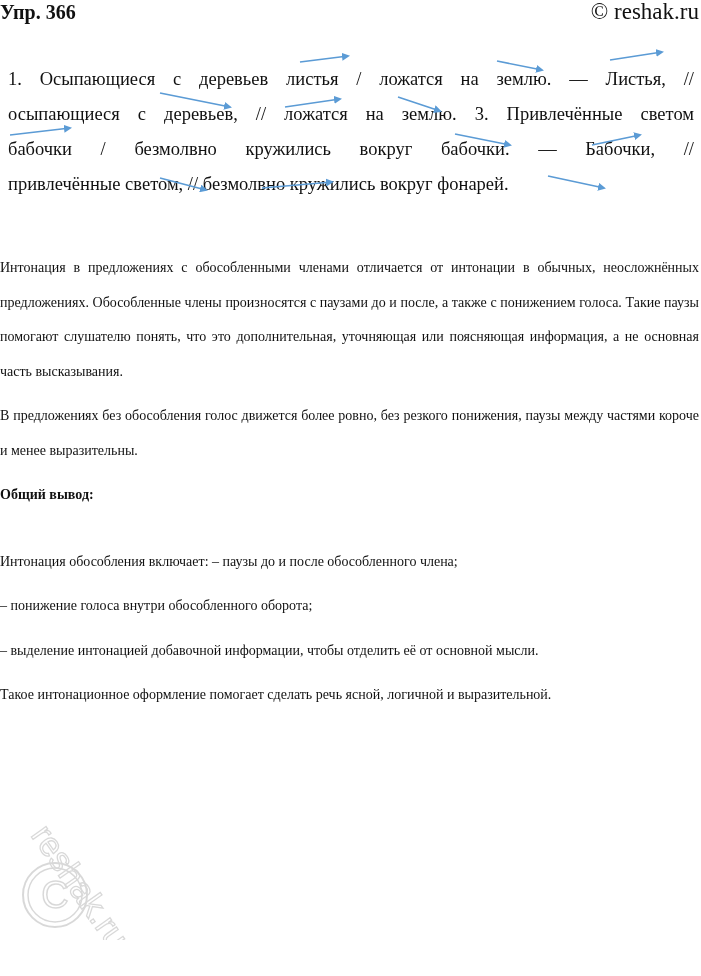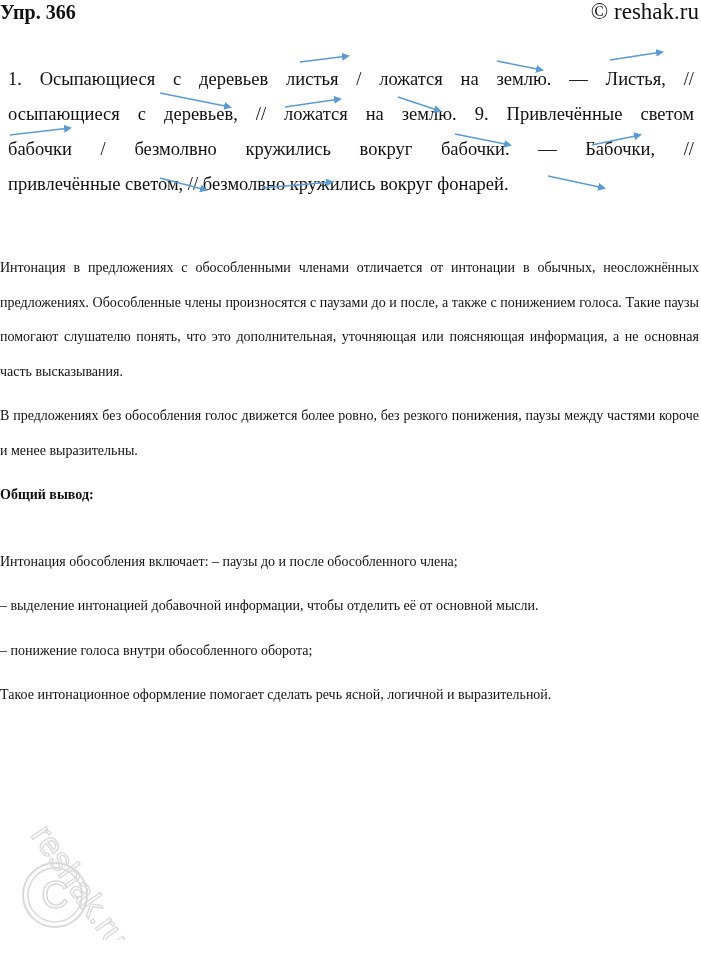--- a/index.html
+++ b/index.html
@@ -36,21 +36,21 @@
   }
 </style>
 </head>
 <body>
 
 <div class="header-title">Упр. 366</div>
 <div class="header-copy">© reshak.ru</div>
 
 <div class="scheme">
   <span class="line">1. Осыпающиеся с деревьев листья / ложатся на землю. — Листья, //</span>
-  <span class="line">осыпающиеся с деревьев, // ложатся на землю. 9. Привлечённые светом</span>
+  <span class="line">осыпающиеся с деревьев, // ложатся на землю. 3. Привлечённые светом</span>
   <span class="line">бабочки / безмолвно кружились вокруг бабочки. — Бабочки, //</span>
   <span class="line last">привлечённые светом, // безмолвно кружились вокруг фонарей.</span>
 </div>
 
 <svg class="arrows" id="arrows" viewBox="0 0 701 240">
   <defs>
     <marker id="ah" markerWidth="8" markerHeight="8" refX="6" refY="4" orient="auto" markerUnits="userSpaceOnUse">
       <path d="M0,0 L8,4 L0,8 Z" fill="#5b9bd5"></path>
     </marker>
   </defs>
@@ -66,22 +66,22 @@
     <line x1="160" y1="178" x2="206" y2="190" stroke="#5b9bd5" stroke-width="1.6" marker-end="url(#ah)"></line>
     <line x1="262" y1="188" x2="332" y2="182" stroke="#5b9bd5" stroke-width="1.6" marker-end="url(#ah)"></line>
     <line x1="548" y1="176" x2="604" y2="188" stroke="#5b9bd5" stroke-width="1.6" marker-end="url(#ah)"></line>
   </svg>
 
 <div class="body-text">
   <p>Интонация в предложениях с обособленными членами отличается от интонации в обычных, неосложнённых предложениях. Обособленные члены произносятся с паузами до и после, а также с понижением голоса. Такие паузы помогают слушателю понять, что это дополнительная, уточняющая или поясняющая информация, а не основная часть высказывания.</p>
   <p>В предложениях без обособления голос движется более ровно, без резкого понижения, паузы между частями короче и менее выразительны.</p>
   <p class="heading">Общий вывод:</p>
   <p>Интонация обособления включает: – паузы до и после обособленного члена;</p>
+  <p>– понижение голоса внутри обособленного оборота;</p>
   <p>– выделение интонацией добавочной информации, чтобы отделить её от основной мысли.</p>
-  <p>– понижение голоса внутри обособленного оборота;</p>
   <p>Такое интонационное оформление помогает сделать речь ясной, логичной и выразительной.</p>
 </div>
 
 <svg class="watermark" viewBox="0 0 150 150">
   <circle cx="45" cy="105" r="32" fill="none" stroke="#777" stroke-width="2"></circle>
   <circle cx="45" cy="105" r="27" fill="none" stroke="#777" stroke-width="1.5"></circle>
   <text id="wm-c" x="45" y="118" text-anchor="middle" font-size="38" fill="none" stroke="#777" stroke-width="1.5" font-family="Liberation Sans, sans-serif">C</text>
   <text id="wm-t" x="0" y="0" font-size="34" fill="none" stroke="#777" stroke-width="1.3" font-family="Liberation Sans, sans-serif" transform="translate(20,45) rotate(55)">reshak.ru</text>
 </svg>
 

